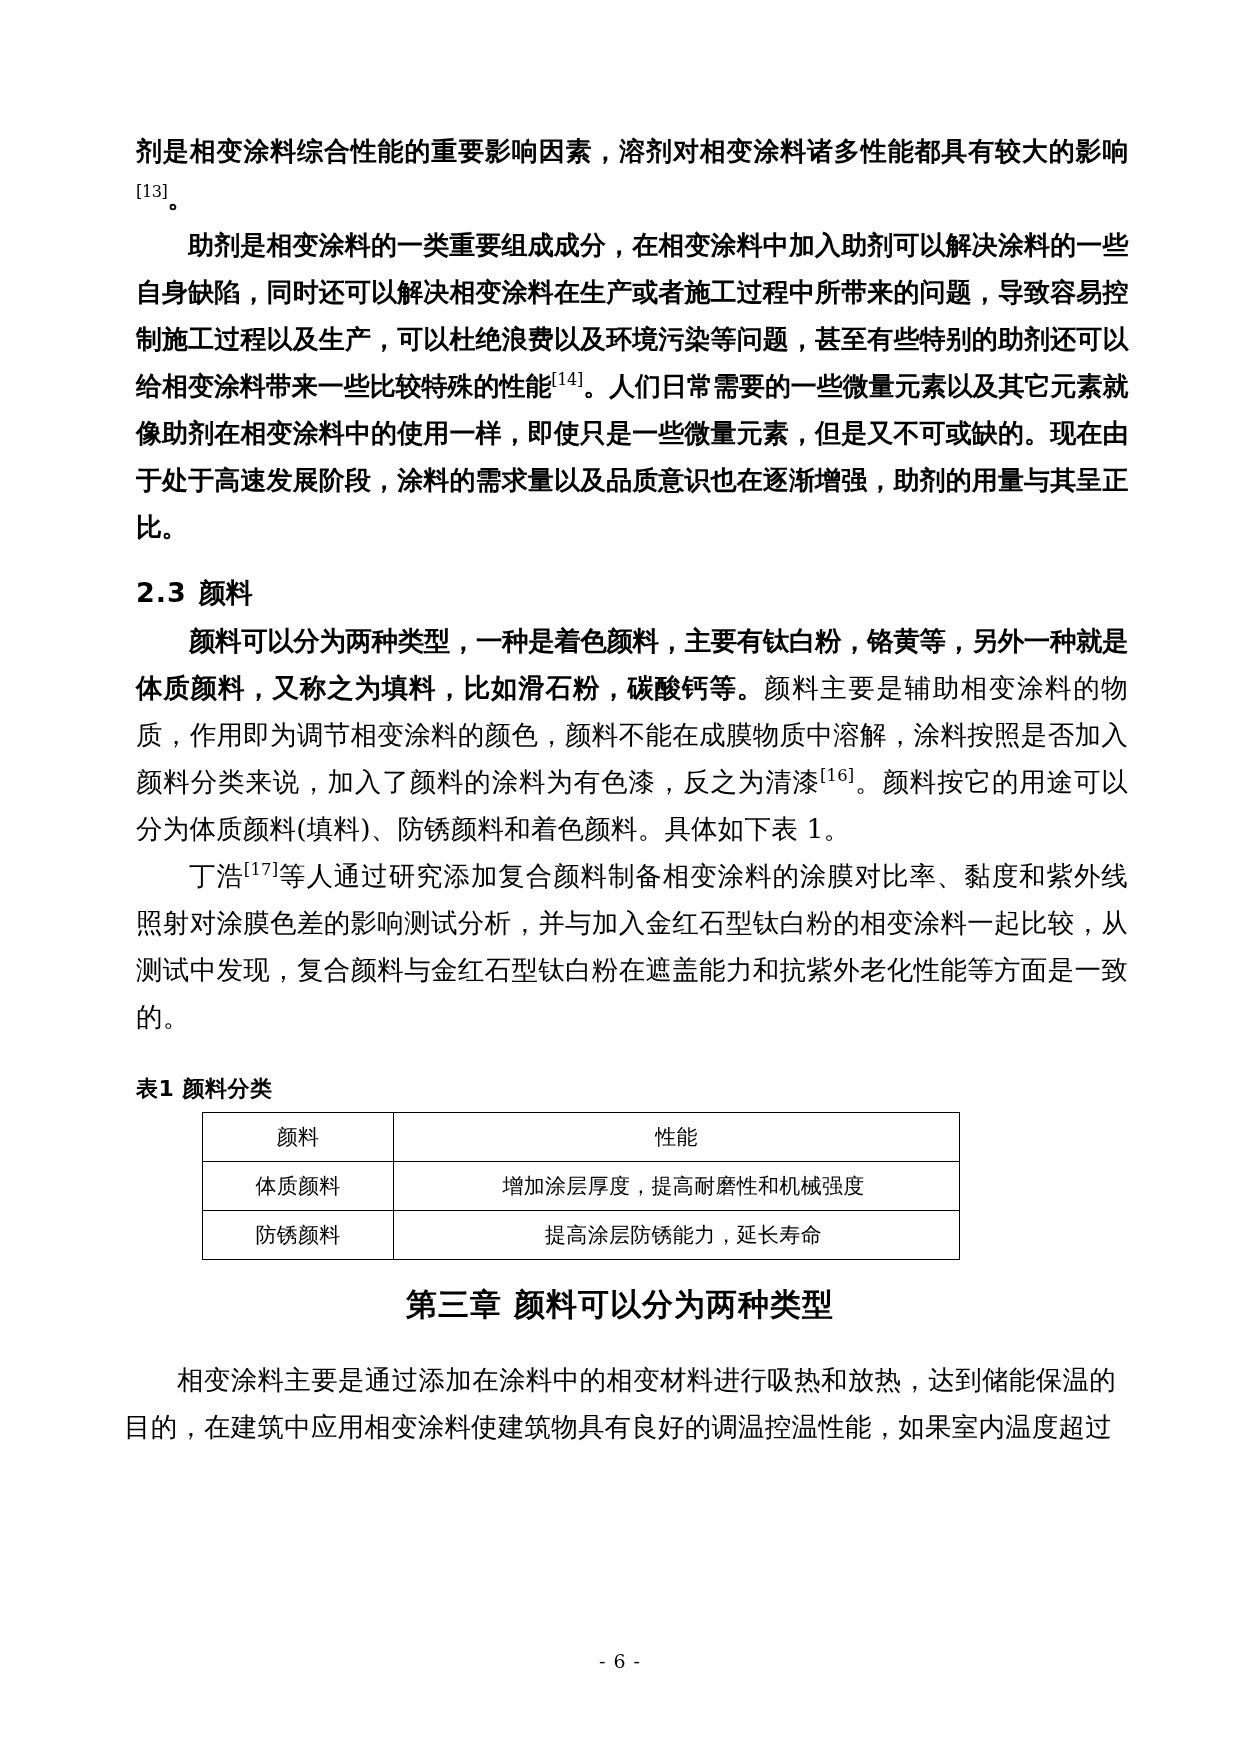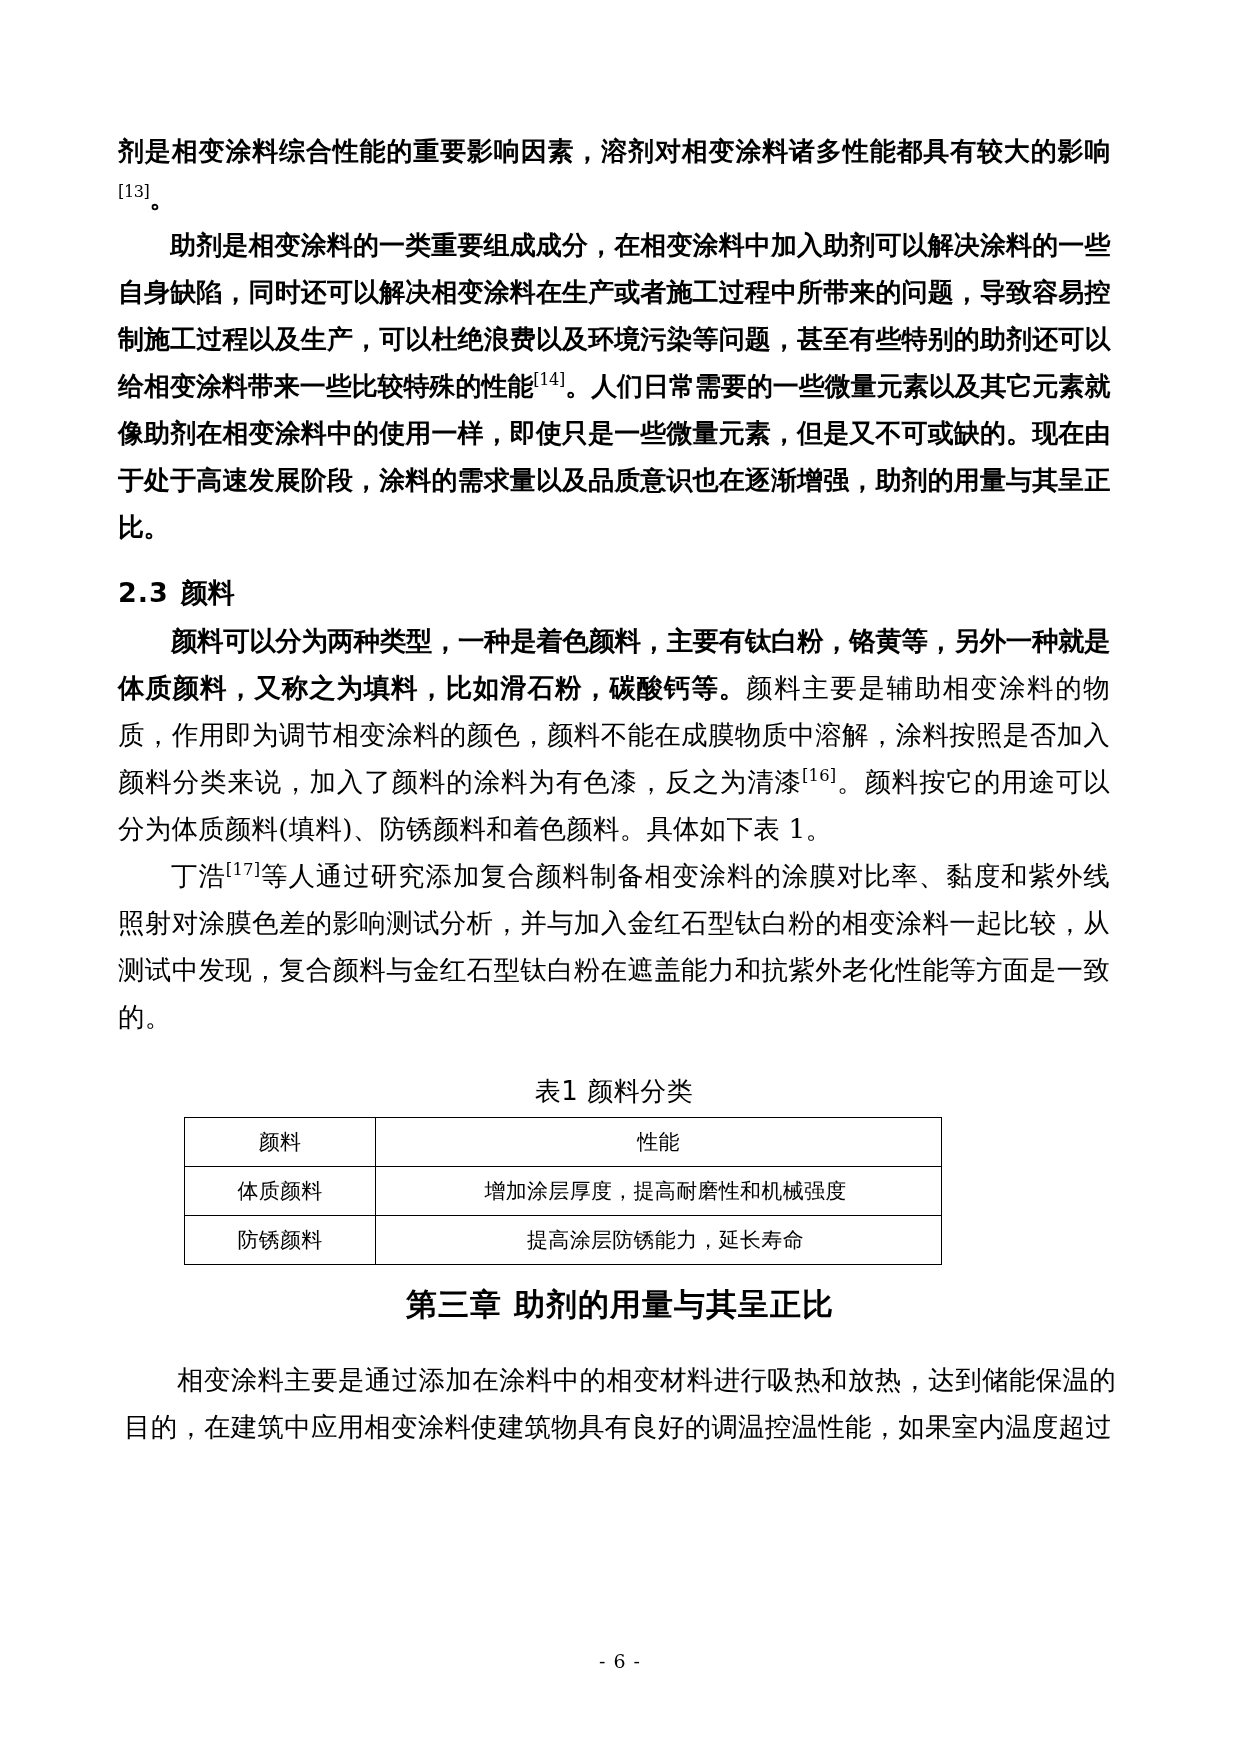--- a/index.html
+++ b/index.html
@@ -14,21 +14,21 @@
   .page {
     position: relative;
     width: 1240px;
     height: 1754px;
     background: #ffffff;
     box-sizing: border-box;
     overflow: hidden;
   }
   .content {
     position: absolute;
-    left: 118px;
+    left: 136px;
     top: 128px;
     width: 992px;
   }
   
   .para {
     font-size: 26.5px;
     line-height: 47px;
     text-align: justify;
     text-justify: inter-ideograph;
     margin: 0;
@@ -79,24 +79,24 @@
     letter-spacing: 0px;
   }
   .sec-heading .num {
     font-family: "DejaVu Sans", "Liberation Sans", sans-serif;
     letter-spacing: 1px;
   }
   .sec-heading .txt { margin-left: 12px; }
 
   
   .table-caption {
-    text-align: center;
-    font-family: "DejaVu Sans", "Liberation Sans", sans-serif;
-    font-weight: normal;
-    font-size: 26px;
+    text-align: left;
+    font-family: "DejaVu Sans", "Liberation Sans", sans-serif;
+    font-weight: bold;
+    font-size: 22px;
     margin: 34px 0 8px 0;
     letter-spacing: 0.5px;
   }
   table.data-table {
     border-collapse: collapse;
     width: 758px;
     margin-left: 66px;
     table-layout: fixed;
   }
   table.data-table td {
@@ -184,19 +184,19 @@
         <tr>
           <td class="col-a">防锈颜料</td>
           <td class="col-b">提高涂层防锈能力，延长寿命</td>
         </tr>
       </tbody>
     </table>
 
   </div>
 
   <div class="chapter-block">
-    <h1 class="chapter-title">第三章 助剂的用量与其呈正比</h1>
+    <h1 class="chapter-title">第三章 颜料可以分为两种类型</h1>
     <p class="para indent chapter-body">相变涂料主要是通过添加在涂料中的相变材料进行吸热和放热，达到储能保温的目的，在建筑中应用相变涂料使建筑物具有良好的调温控温性能，如果室内温度超过</p>
   </div>
 
   <div class="footer">- 6 -</div>
 
 </div>
 
 </body></html>

